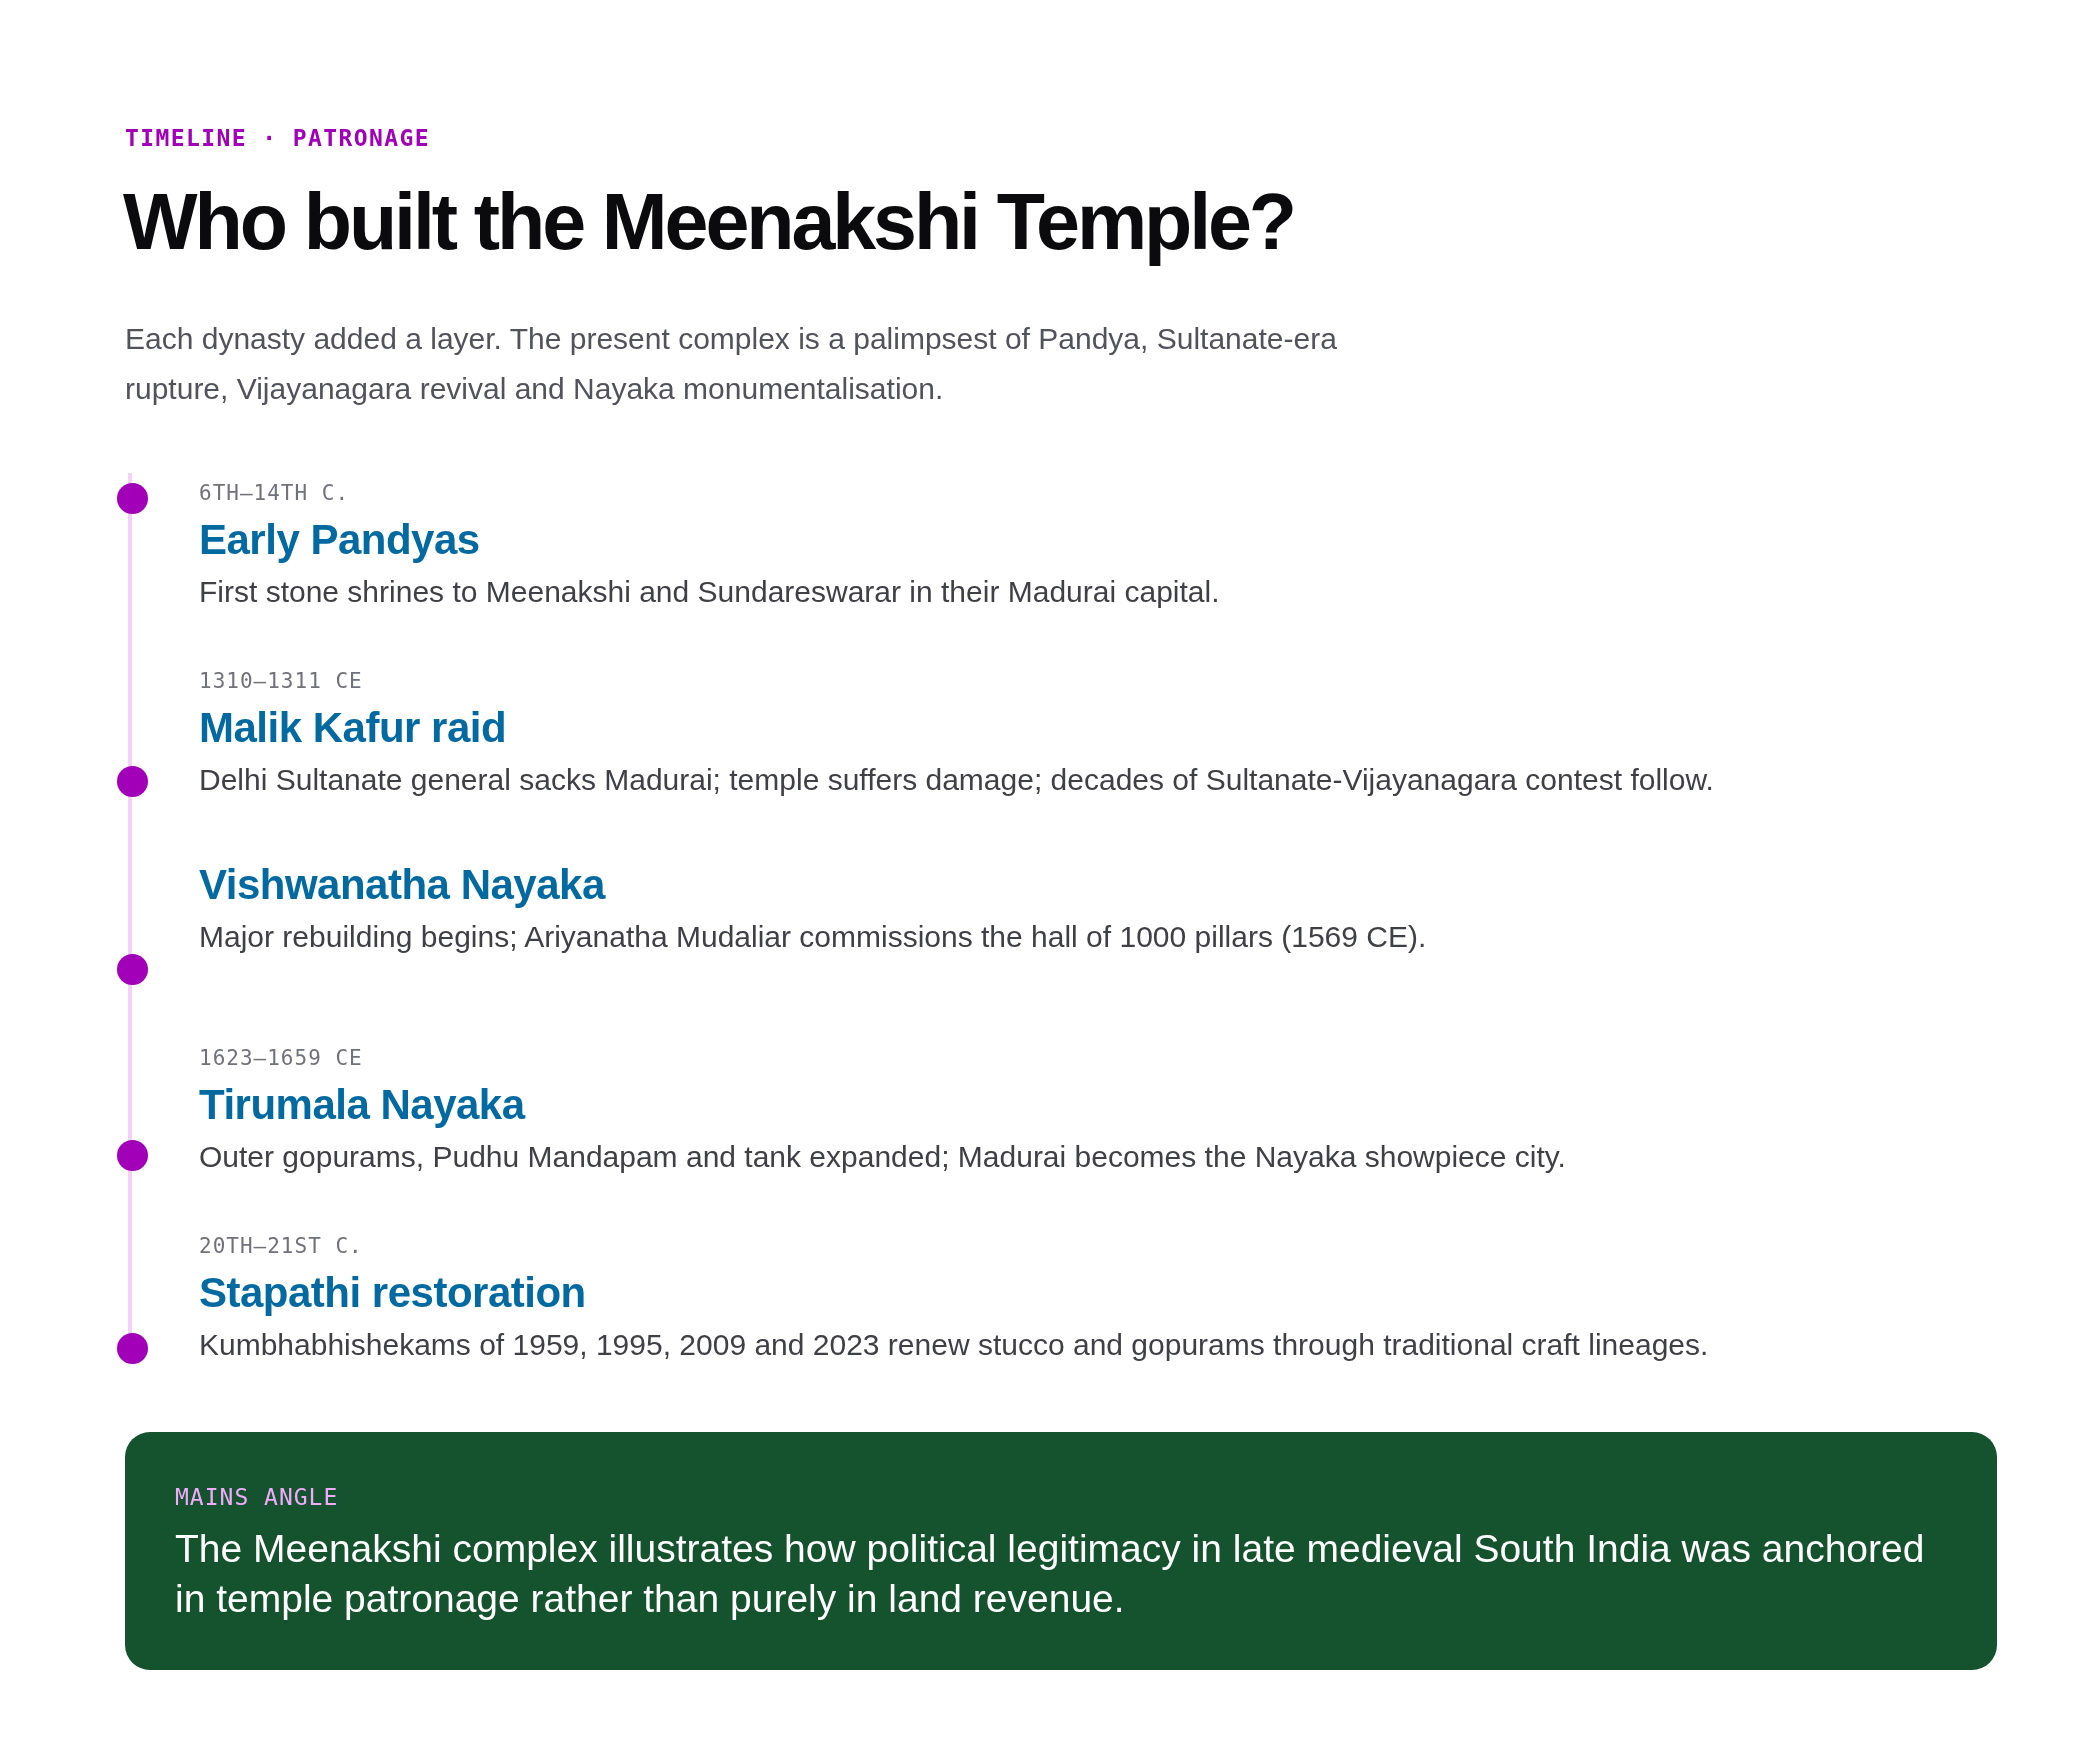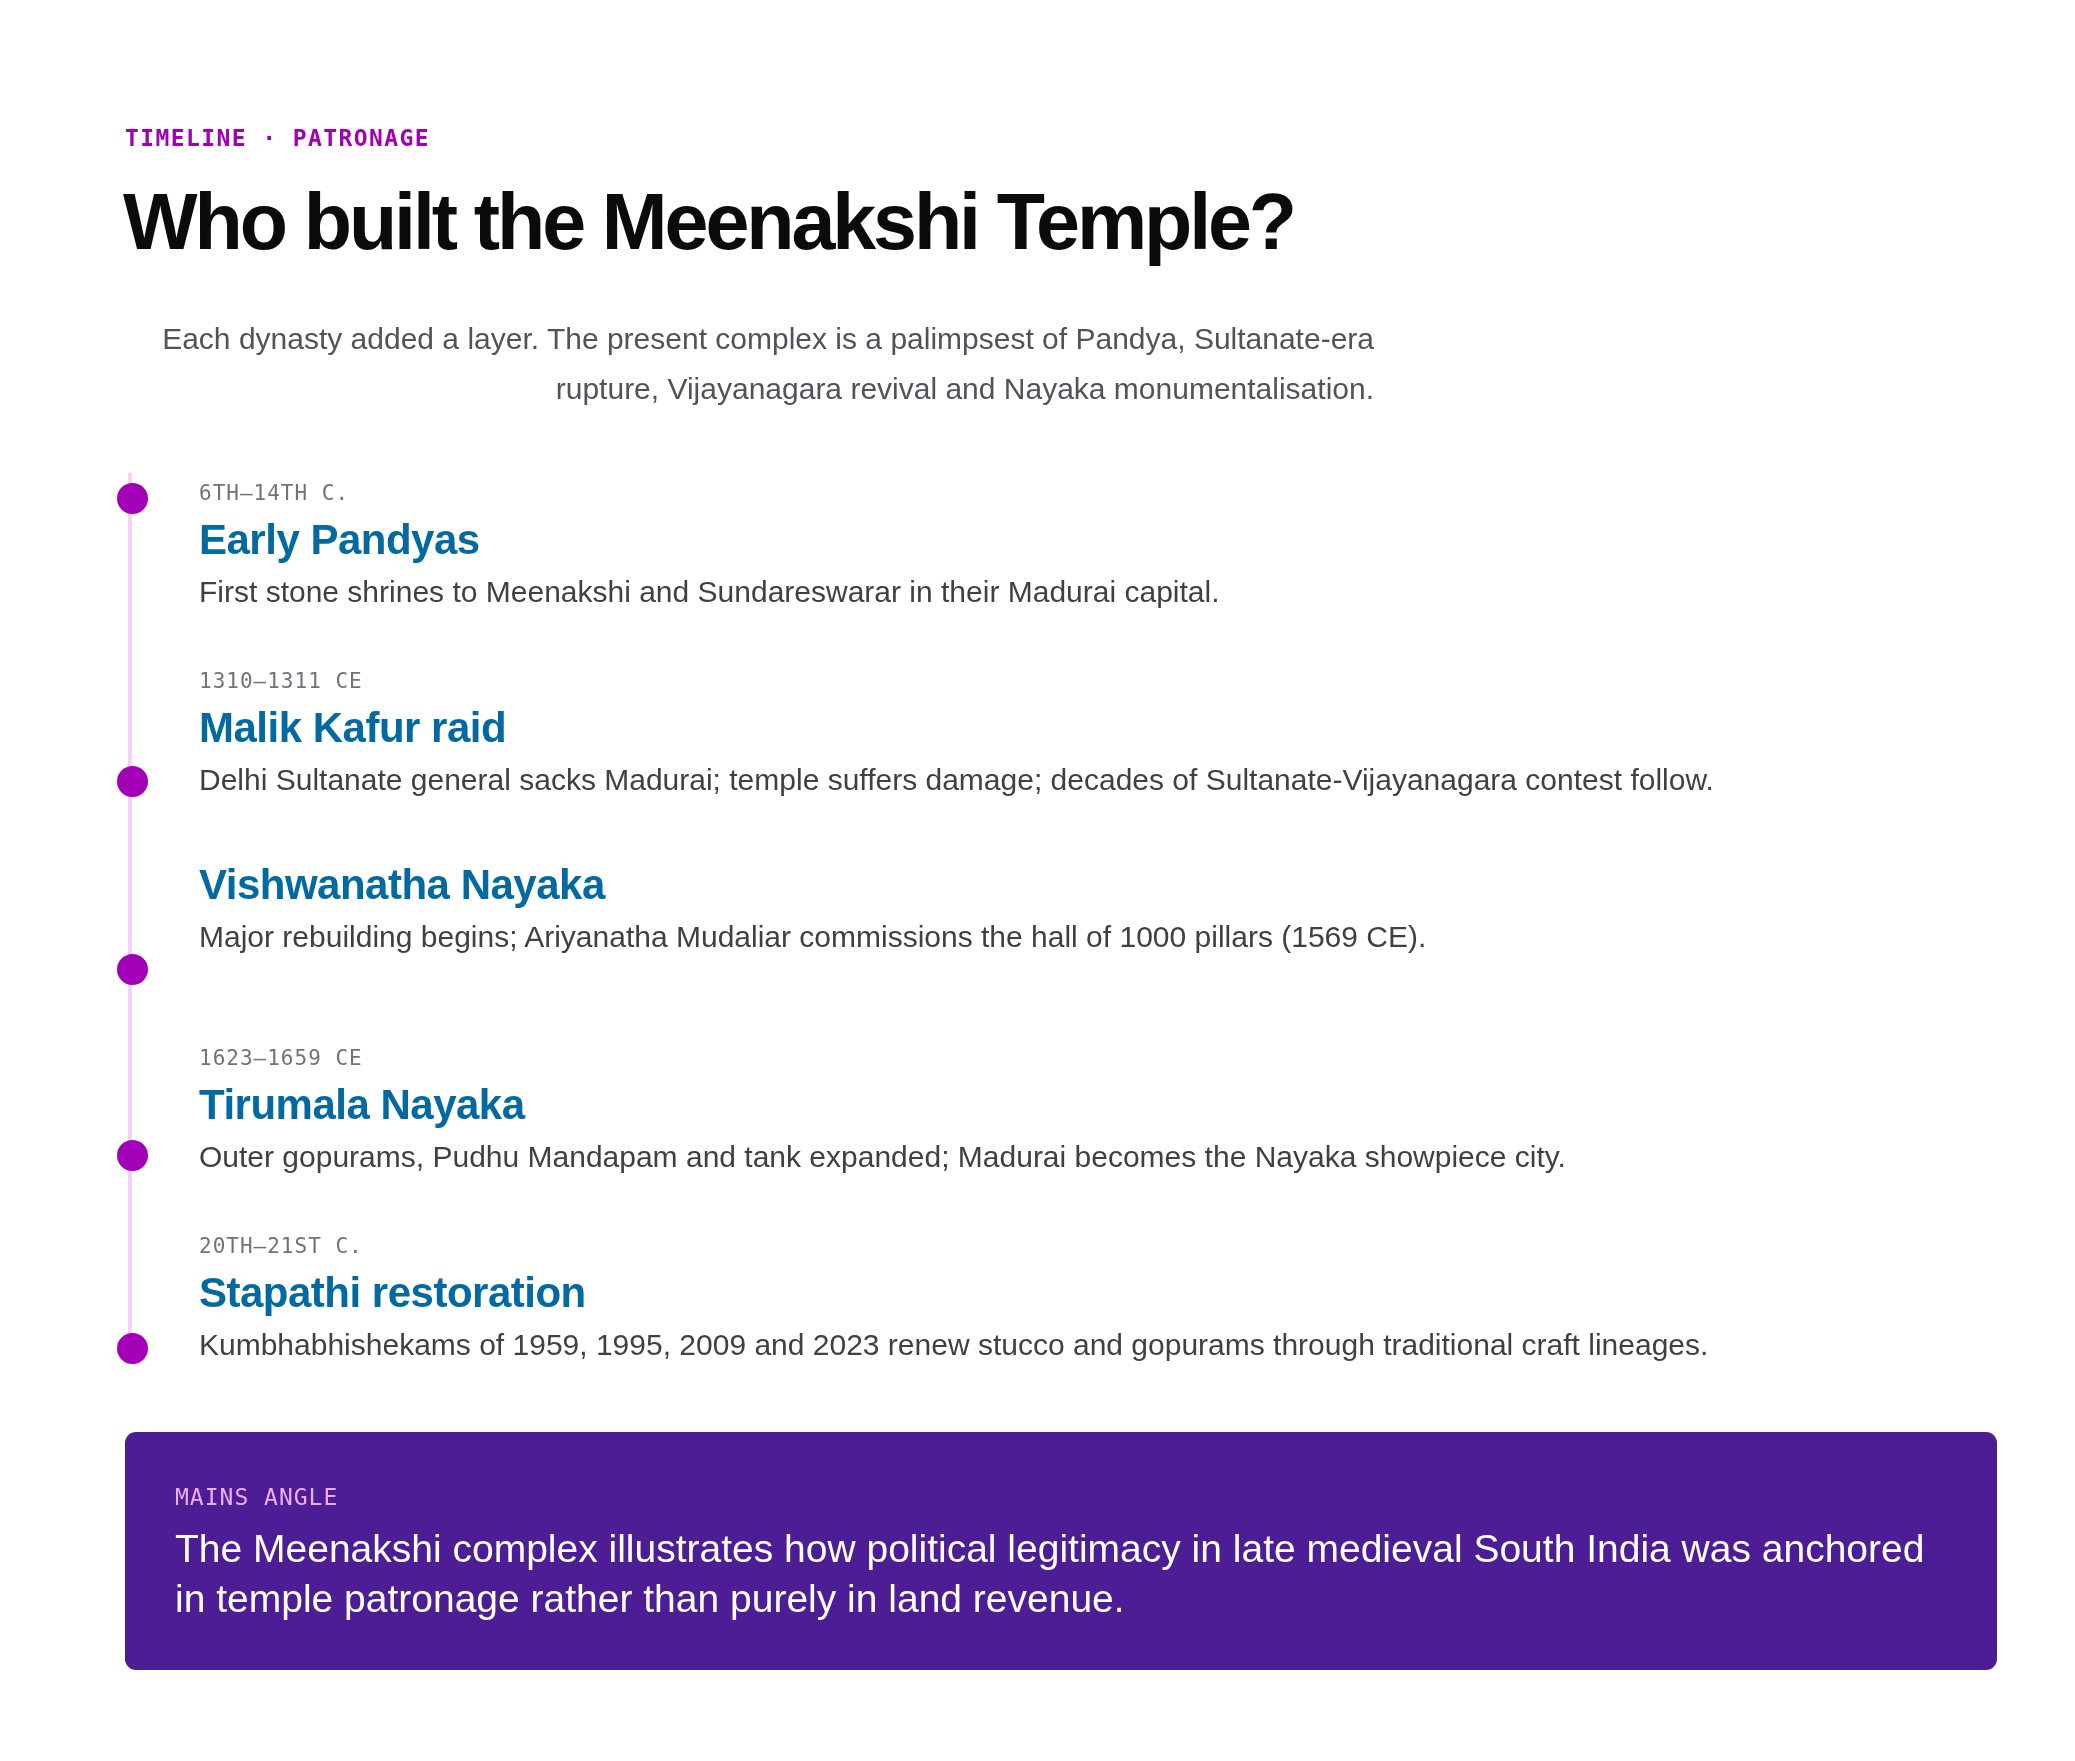--- a/index.html
+++ b/index.html
@@ -45,21 +45,20 @@
     }
     .lede {
       position: absolute;
       top: 298px;
       left: 0;
       width: 1249px;
       font-family: "Liberation Sans", "DejaVu Sans", sans-serif;
       font-size: 30px;
       line-height: 50px;
       color: #52525b;
-      text-align: right;
     }
     .timeline {
       position: absolute;
       top: 453px;
       left: 0;
       width: 1873px;
       height: 893px;
     }
     .rail {
       position: absolute;
@@ -107,22 +106,22 @@
       line-height: 40px;
       color: #3f3f46;
       white-space: nowrap;
     }
     .callout {
       position: absolute;
       top: 1416px;
       left: 0;
       width: 1872px;
       height: 238px;
-      background: #4c1d95;
-      border-radius: 11px;
+      background: #14532d;
+      border-radius: 25px;
       padding: 0 46px;
     }
     .callout-label {
       position: absolute;
       top: 48px;
       left: 46px;
       font-family: "DejaVu Sans Mono", "Liberation Mono", monospace;
       font-size: 23px;
       letter-spacing: 1px;
       color: #f0abfc;

